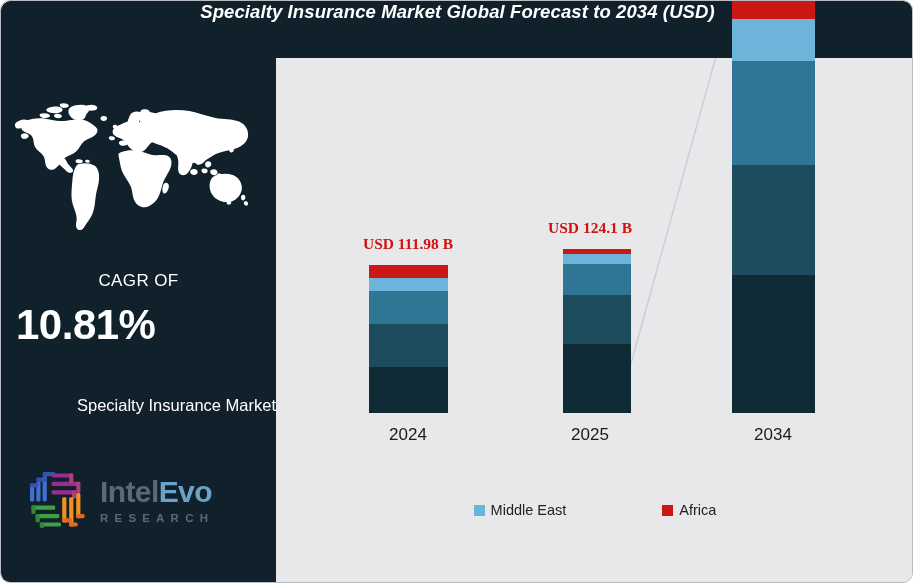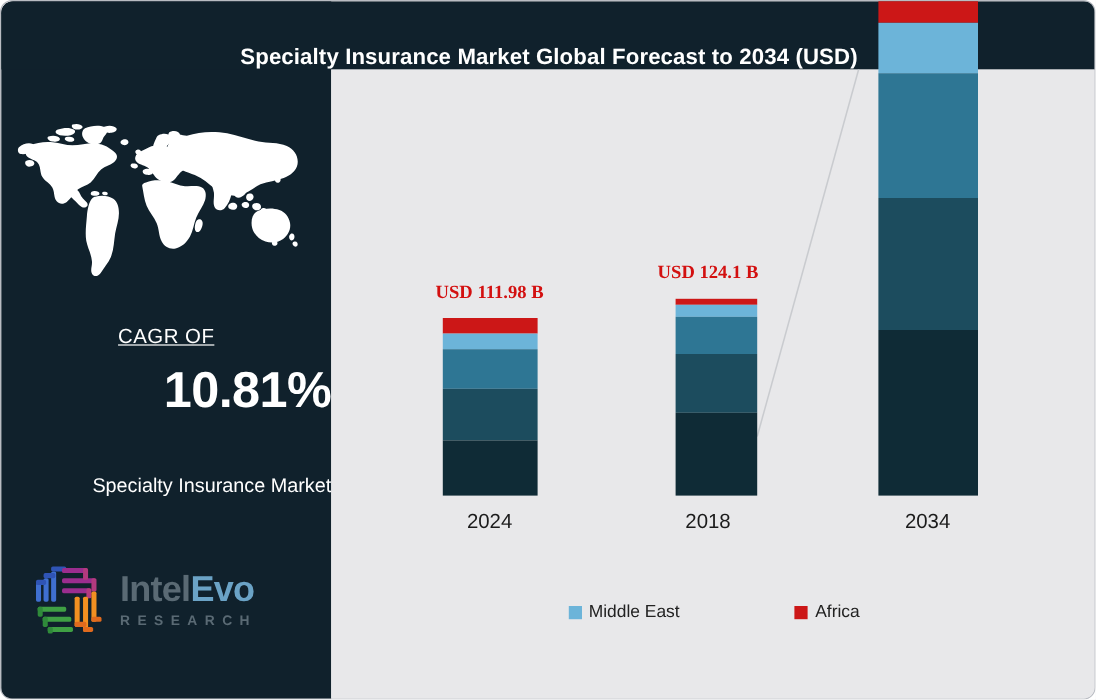--- a/index.html
+++ b/index.html
@@ -16,21 +16,21 @@
     border: 1px solid #b9bcc2;
     border-radius: 10px;
     overflow: hidden;
   }
   
   .header {
     position: absolute; left: 0; top: 0;
     width: 913px; height: 57px;
     background: #10212c;
     border-radius: 10px 10px 0 0;
-    display: flex; align-items: flex-end; justify-content: center;
+    display: flex; align-items: flex-start; justify-content: center; font-style: italic;
   }
   .header-title {
     color: #ffffff;
     font-size: 18.5px;
     font-weight: bold;
     letter-spacing: .1px;
     text-align: center;
   }
   
   .left-panel {
@@ -41,25 +41,25 @@
     display: flex; flex-direction: column; align-items: center;
   }
   .map-wrap {
     position: absolute; left: 8px; top: 88px;
     width: 262px; height: 148px;
   }
   .map-wrap svg { width: 100%; height: 100%; display: block; }
   .cagr-of {
     position: absolute; top: 270px; left: 0; width: 275px;
     text-align: center; color: #ffffff;
-    font-size: 17px; letter-spacing: .4px; text-decoration: underline;
+    font-size: 17px; letter-spacing: .4px;
   }
   .cagr-value {
-    position: absolute; top: 300px; left: 0; width: 275px;
-    text-align: right; color: #ffffff;
+    position: absolute; top: 300px; left: 15px; width: 275px;
+    text-align: left; color: #ffffff;
     font-size: 42px; font-weight: bold; letter-spacing: -.5px;
   }
   .panel-subtitle {
     position: absolute; top: 395px; left: 0; width: 275px;
     text-align: right; color: #ffffff;
     font-size: 16.5px;
   }
   
   .logo {
     position: absolute; left: 22px; top: 462px;
@@ -268,21 +268,21 @@
         </div>
         <div class="bar-group" style="width: 82px; left: 273px; padding-left: 14px;">
           <div class="bar" style="height: 164.019px;">
             <div class="seg" style="background: rgb(15, 43, 54); height: 68.8587px;"></div>
             <div class="seg" style="background: rgb(28, 76, 94); height: 48.9016px;"></div>
             <div class="seg" style="background: rgb(46, 118, 148); height: 31.7199px;"></div>
             <div class="seg" style="background: rgb(108, 180, 217); height: 9.91248px;"></div>
             <div class="seg" style="background: rgb(204, 23, 23); height: 4.62583px;"></div>
           </div>
           <div class="bar-label" style="bottom: 176.019px;">USD 124.1 B</div>
-          <div class="x-label">2018</div>
+          <div class="x-label">2025</div>
         </div>
         <div class="bar-group" style="width: 83px; left: 455.5px;">
           <div class="bar" style="height: 412.941px;">
             <div class="seg" style="background: rgb(15, 43, 54); height: 137.585px;"></div>
             <div class="seg" style="background: rgb(28, 76, 94); height: 109.962px;"></div>
             <div class="seg" style="background: rgb(46, 118, 148); height: 104.808px;"></div>
             <div class="seg" style="background: rgb(108, 180, 217); height: 41.7646px;"></div>
             <div class="seg" style="background: rgb(204, 23, 23); height: 18.7676px;"></div>
           </div>
           <div class="x-label">2034</div>

